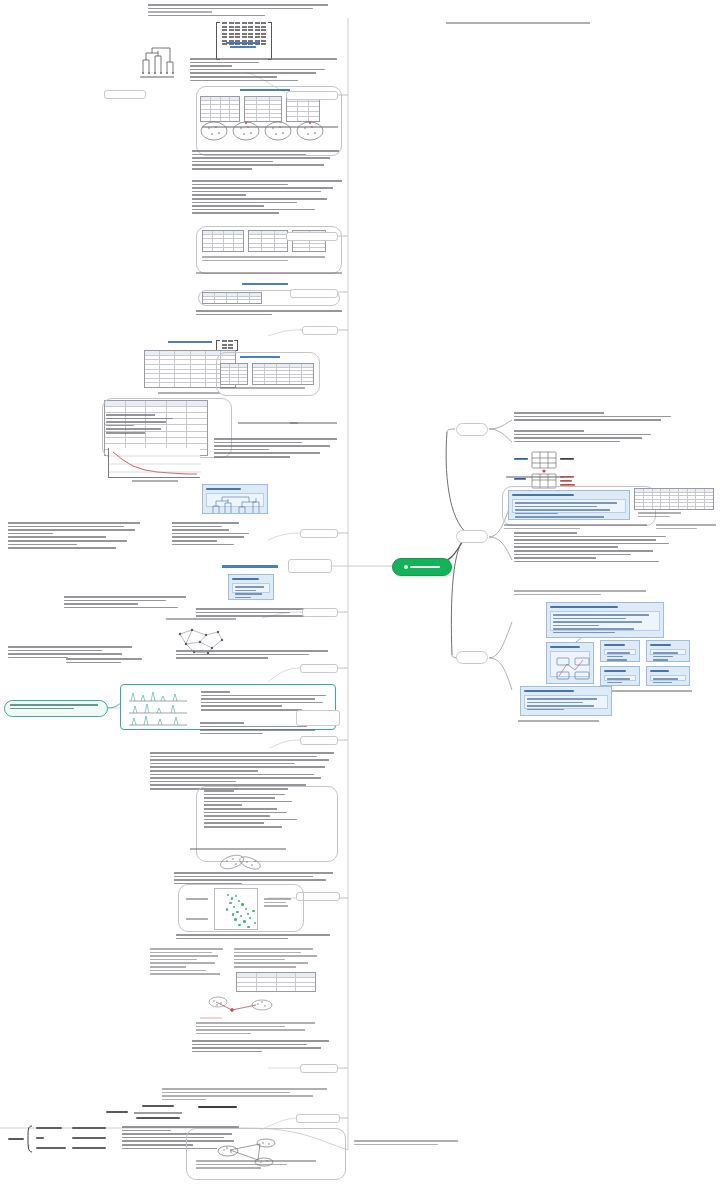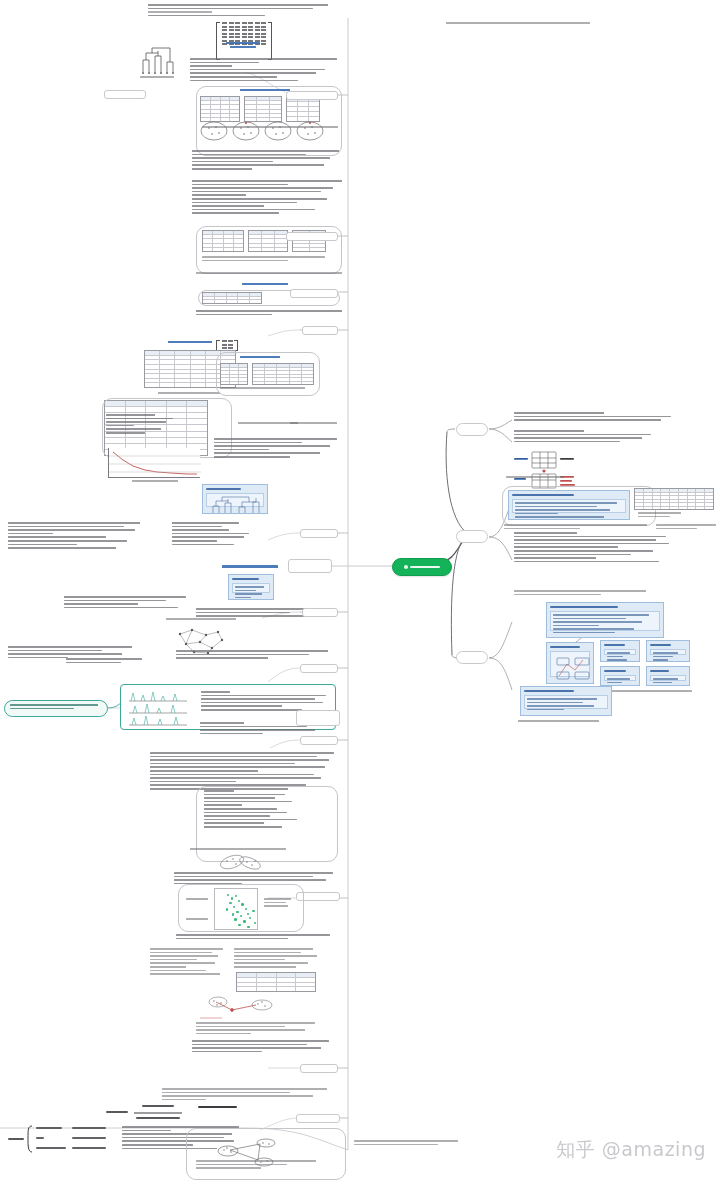--- a/index.html
+++ b/index.html
@@ -1514,15 +1514,14 @@
       <div class="tline" style="width:90%"></div>
       <div class="tline" style="width:72%"></div>
       <div class="tline" style="width:86%"></div>
       <div class="tline" style="width:48%"></div>
     </div>
   </div>
   <div class="tblock" style="left:518px;top:720px;width:96px;">
     <div class="tline s" style="width:84%"></div>
   </div>
 
-  <div id="watermark">知乎 @amazing</div>
 
 </div>
 
 </body></html>

